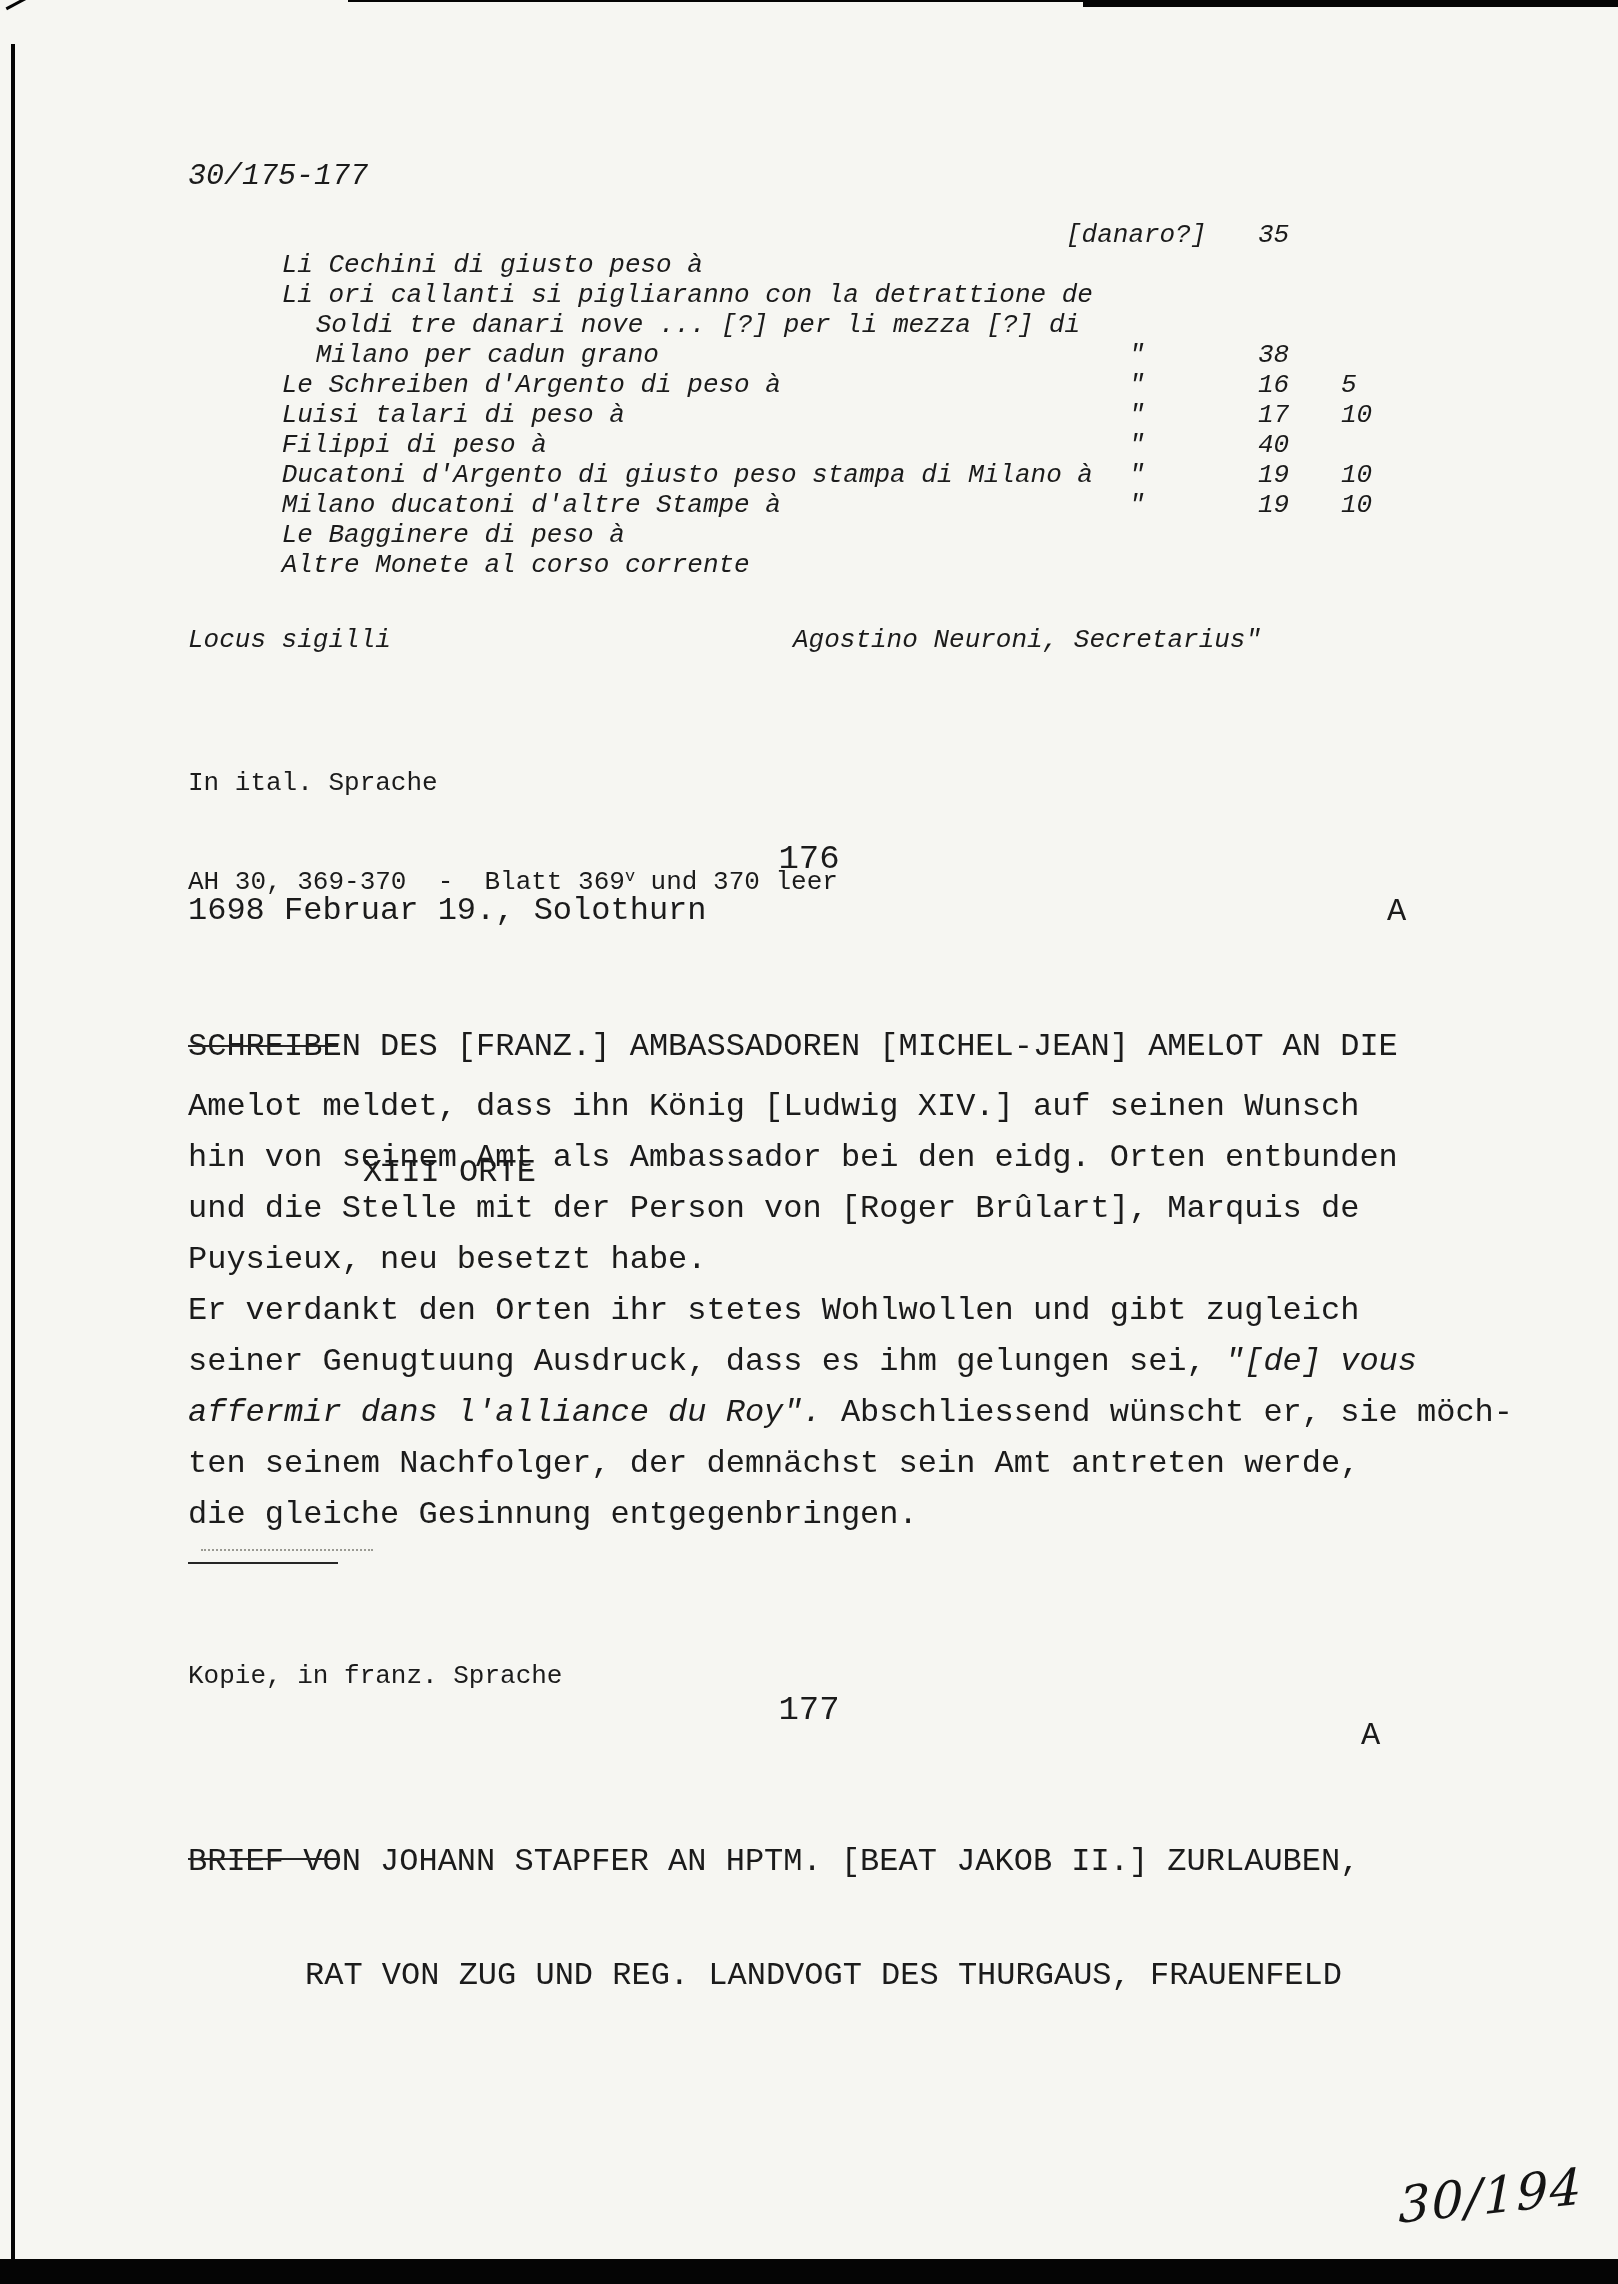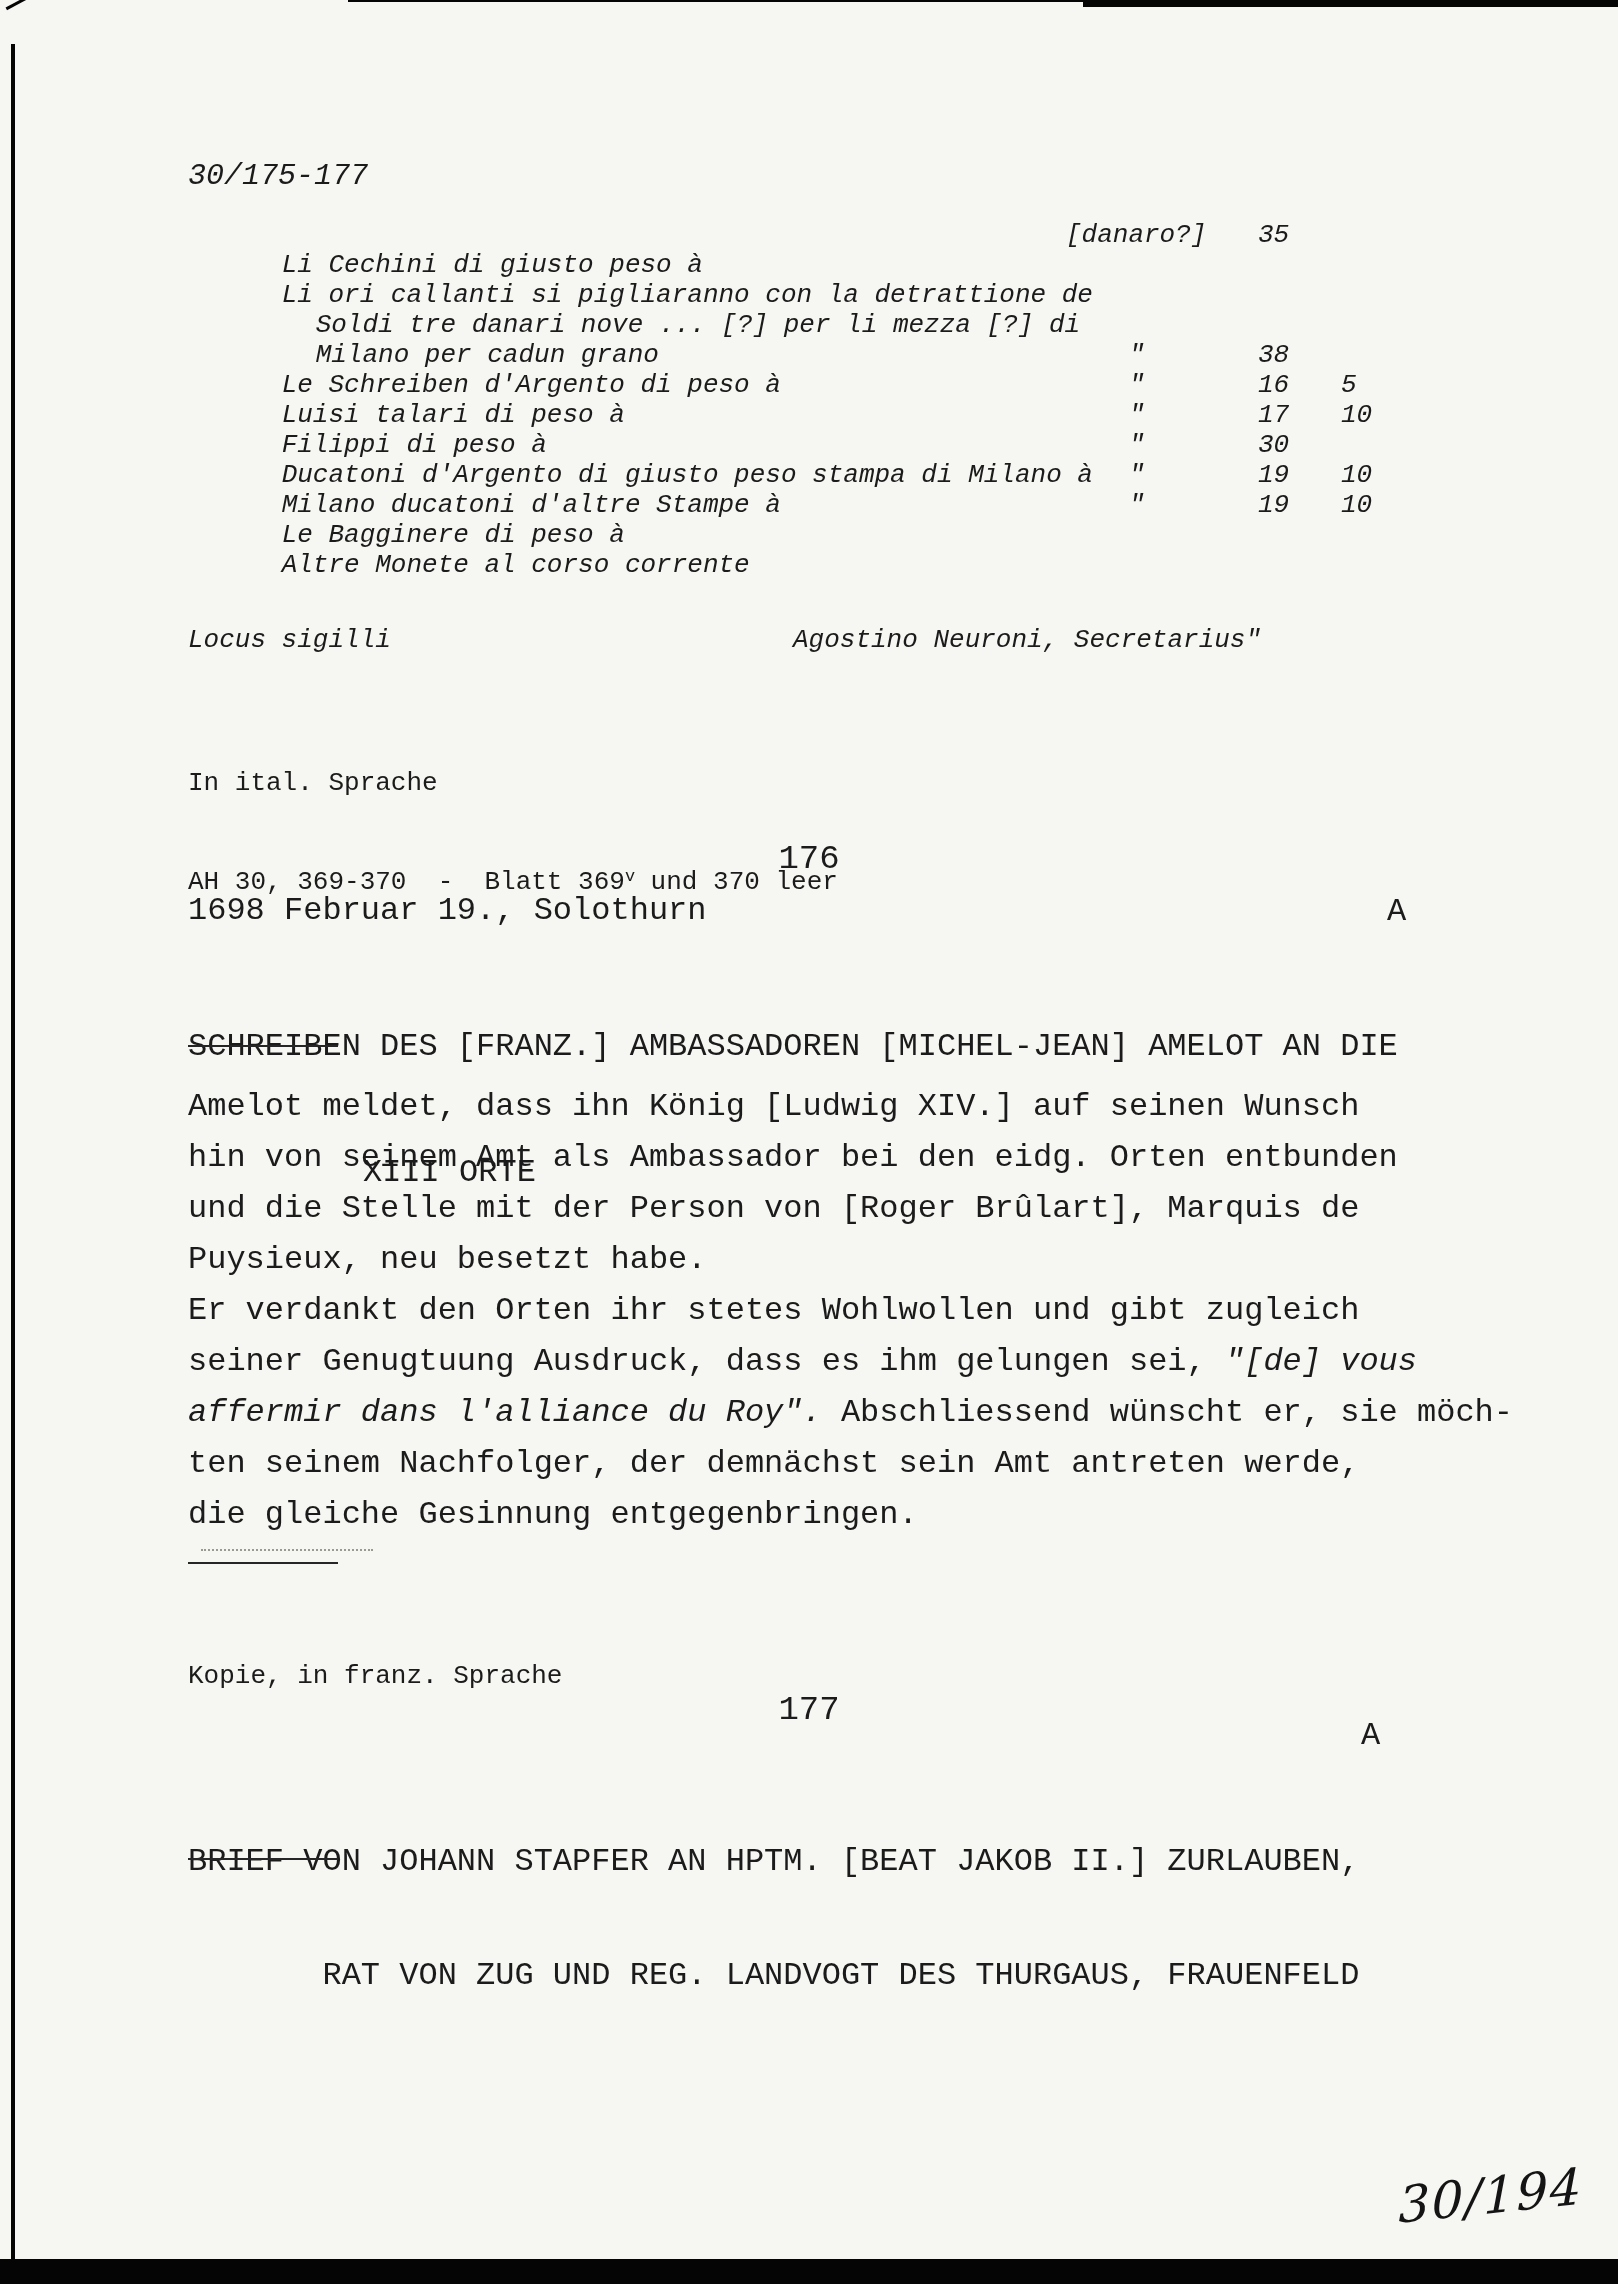--- a/index.html
+++ b/index.html
@@ -51,21 +51,21 @@
   .num-177 { top:1691px; }
   .date-line { font-size:32px; white-space:pre;text-align:center; }
   .date-176 { left:188px; top:892px; }
   .date-177 { left:188px; top:1731px; }
   .marginal { font-size:32px; }
   .marg-176 { left:1387px; top:893px; }
   .marg-177 { left:1361px; top:1717px; }
   .title { font-size:32px; white-space:pre; }
   .title-176 { left:188px; top:942px; line-height:42px; }
   .title-176 .l2 { padding-left:175px; }
-  .title-177 { left:188px; top:1767px; line-height:38px;text-align:right; }
+  .title-177 { left:188px; top:1767px; line-height:38px; }
   .title-177 .l2 { padding-left:117px; }
 
   .rule { position:absolute; left:188px; width:150px; height:2.4px; background:#262626; }
   .rule-1 { top:1045px; }
   .rule-2 { top:1562px; }
   .rule-3 { top:1858px; }
   .dotted-artifact { position:absolute; left:201px; top:1549px; width:172px; height:0; border-top:2.4px dotted #9a9a93; }
 
   
   .body-block { font-size:32px; line-height:51px; width:1343px; }
@@ -128,21 +128,21 @@
     </div>
     <div class="coin-row">
       <span class="coin-text">Filippi di peso à</span>
       <span class="coin-unit">"</span>
       <span class="coin-v1">17</span>
       <span class="coin-v2">10</span>
     </div>
     <div class="coin-row">
       <span class="coin-text">Ducatoni d'Argento di giusto peso stampa di Milano à</span>
       <span class="coin-unit">"</span>
-      <span class="coin-v1">30</span>
+      <span class="coin-v1">40</span>
       <span class="coin-v2"></span>
     </div>
     <div class="coin-row">
       <span class="coin-text">Milano ducatoni d'altre Stampe à</span>
       <span class="coin-unit">"</span>
       <span class="coin-v1">19</span>
       <span class="coin-v2">10</span>
     </div>
     <div class="coin-row">
       <span class="coin-text">Le Bagginere di peso à</span>

